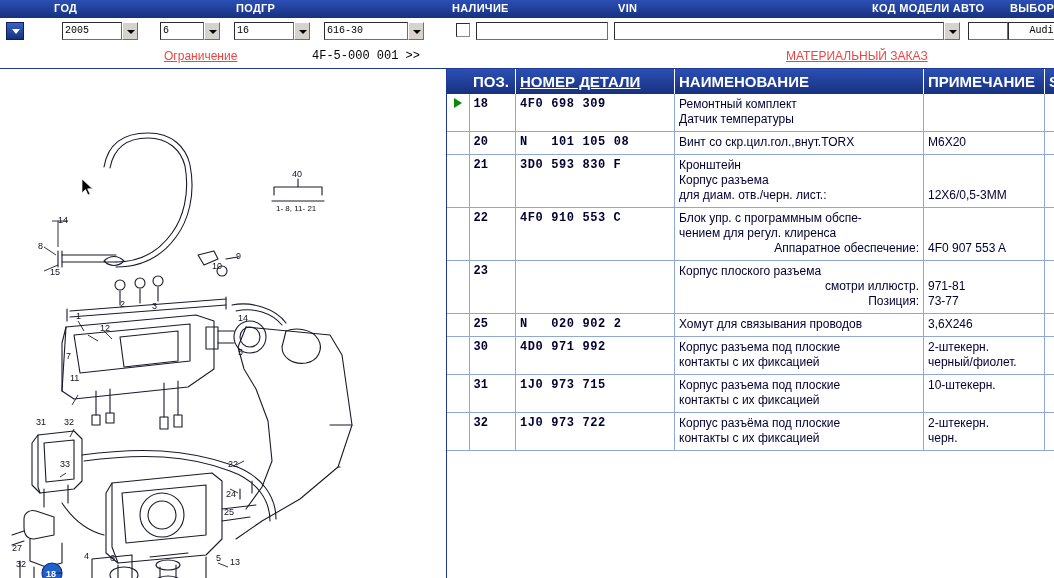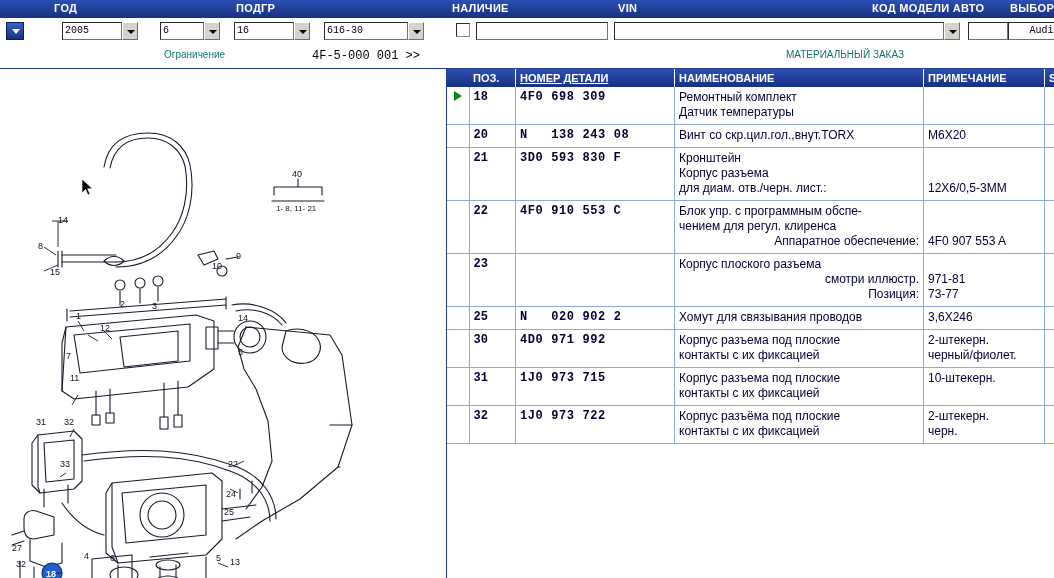--- a/index.html
+++ b/index.html
@@ -120,23 +120,24 @@
     position: absolute;
     left: 0; top: 46px;
     width: 1054px;
     height: 22px;
     background: #ffffff;
     border-bottom: 1px solid #1f3a93;
   }
   .subbar .lbl {
     position: absolute;
     top: 3px;
-    font-size: 10px;
-    color: #0f766e;
+    font-size: 12px;
+    color: #ef4444;
     white-space: nowrap;
+    text-decoration: underline;
   }
   .subbar .val {
     position: absolute;
     top: 3px;
     font-size: 12px;
     color: #000000;
     font-family: "Liberation Mono", monospace;
     white-space: nowrap;
   }
 
@@ -164,23 +165,23 @@
   table.parts {
     border-collapse: collapse;
     width: 608px;
     table-layout: fixed;
     font-size: 12px;
   }
   table.parts th {
     background: #1f3a93;
     background: linear-gradient(#2b4fb5, #17317f);
     color: #ffffff;
-    font-size: 11px;
+    font-size: 15px;
     font-weight: bold;
-    height: 18px;
+    height: 25px;
     border-right: 1px solid #ffffff;
     text-align: left;
     padding: 0 4px;
     white-space: nowrap;
   }
   table.parts td {
     border-right: 1px solid #8fa8d8;
     border-bottom: 1px solid #8fa8d8;
     vertical-align: top;
     padding: 3px 4px 4px 4px;
@@ -441,21 +442,21 @@
           </td>
           <td class="c-note"></td>
           <td class="c-st">1</td>
         </tr>
 
         <tr>
           <td class="c-mark"></td>
           <td class="c-pos">20</td>
           <td class="c-num">
             <span class="nm">N</span>
-            &nbsp;&nbsp;<span class="nm">138  243  08</span>
+            &nbsp;&nbsp;<span class="nm">101  105  08</span>
           </td>
           <td class="c-name">
             <span class="ind">Винт со скр.цил.гол.,внут.TORX</span>
           </td>
           <td class="c-note">
             <span class="ind">M6X20</span>
           </td>
           <td class="c-st">1</td>
         </tr>
 

